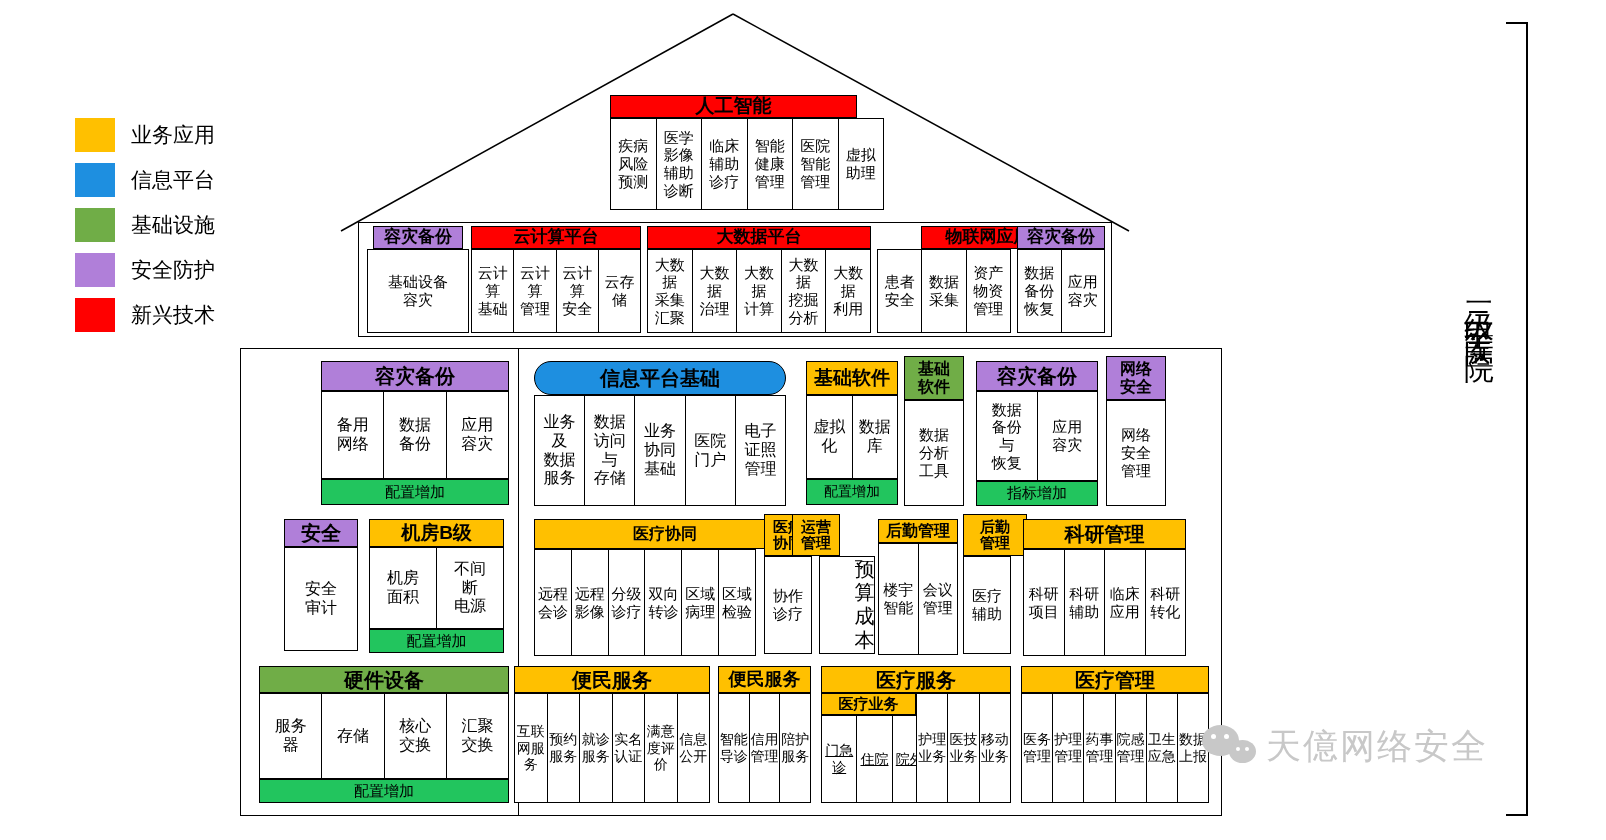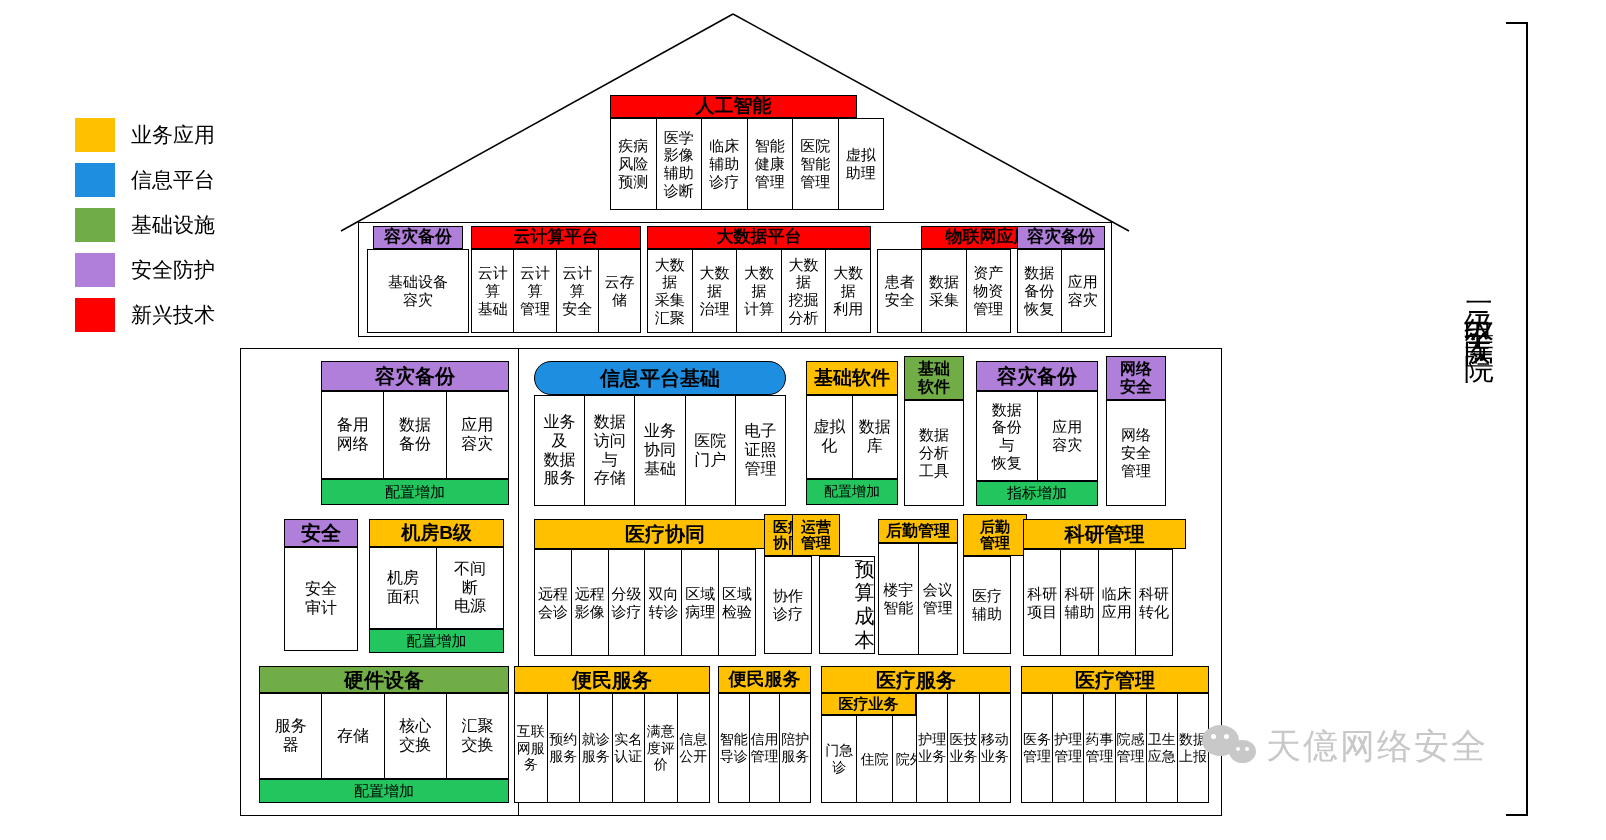--- a/index.html
+++ b/index.html
@@ -259,21 +259,21 @@
     <div class="hdr c-orange" style="left:128px;top:170px;width:135px;height:28px;font-size:19px;">机房B级</div>
     <div class="cells" style="left:128px;top:198px;width:135px;height:82px;font-size:16px;">
         <div class="cell">机房
 面积</div>
         <div class="cell">不间
 断
 电源</div>
       </div>
     <div class="foot" style="left:128px;top:280px;width:135px;height:24px;font-size:15px;">配置增加</div>
 
-    <div class="hdr c-orange" style="left:293px;top:170px;width:262px;height:30px;font-size:20px;">医疗协同</div>
+    <div class="hdr c-orange" style="left:293px;top:170px;width:262px;height:30px;font-size:16px;">医疗协同</div>
     <div class="cells" style="left:293px;top:200px;width:222px;height:107px;font-size:15px;">
         <div class="cell">远程
 会诊</div>
         <div class="cell">远程
 影像</div>
         <div class="cell">分级
 诊疗</div>
         <div class="cell">双向
 转诊</div>
         <div class="cell">区域
@@ -305,21 +305,21 @@
       </div>
 
     <div class="hdr c-orange" style="left:722px;top:165px;width:64px;height:42px;font-size:15px;">后勤
 管理</div>
     <div class="cells" style="left:722px;top:207px;width:48px;height:98px;font-size:15px;">
         <div class="cell">医疗
 辅助</div>
       </div>
 
     <div class="hdr c-orange" style="left:782px;top:170px;width:163px;height:30px;font-size:20px;">科研管理</div>
-    <div class="cells" style="left:782px;top:200px;width:150px;height:107px;font-size:15px;">
+    <div class="cells" style="left:782px;top:200px;width:163px;height:107px;font-size:15px;">
         <div class="cell">科研
 项目</div>
         <div class="cell">科研
 辅助</div>
         <div class="cell">临床
 应用</div>
         <div class="cell">科研
 转化</div>
       </div>
 
@@ -359,21 +359,21 @@
 导诊</div>
         <div class="cell">信用
 管理</div>
         <div class="cell">陪护
 服务</div>
       </div>
 
     <div class="hdr c-orange" style="left:580px;top:317px;width:190px;height:27px;font-size:20px;">医疗服务</div>
     <div class="abs" style="left:580px;top:344px;width:95px;height:110px;">
       <div class="hdr c-orange" style="left:0;top:0;width:95px;height:22px;font-size:15px;">医疗业务</div>
-      <div class="cells" style="left:0;top:22px;width:107px;height:88px;font-size:14px;">
+      <div class="cells" style="left:0;top:22px;width:107px;height:88px;font-size:14px;text-decoration:underline;">
           <div class="cell">门急
 诊</div>
           <div class="cell">住院</div>
           <div class="cell">院外</div>
         </div>
     </div>
     <div class="cells" style="left:675px;top:344px;width:95px;height:110px;font-size:14px;">
         <div class="cell">护理
 业务</div>
         <div class="cell">医技

